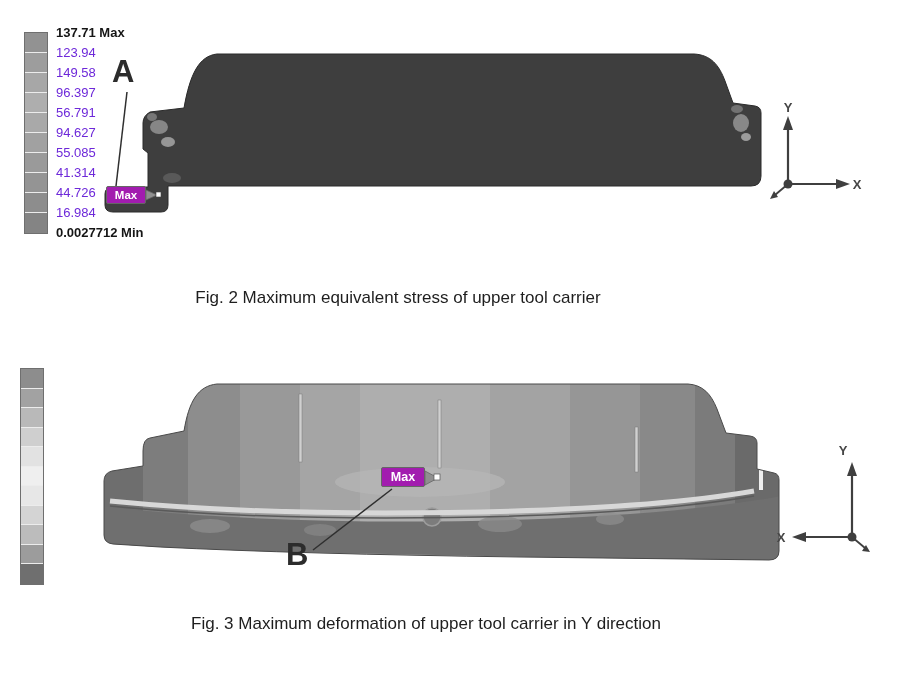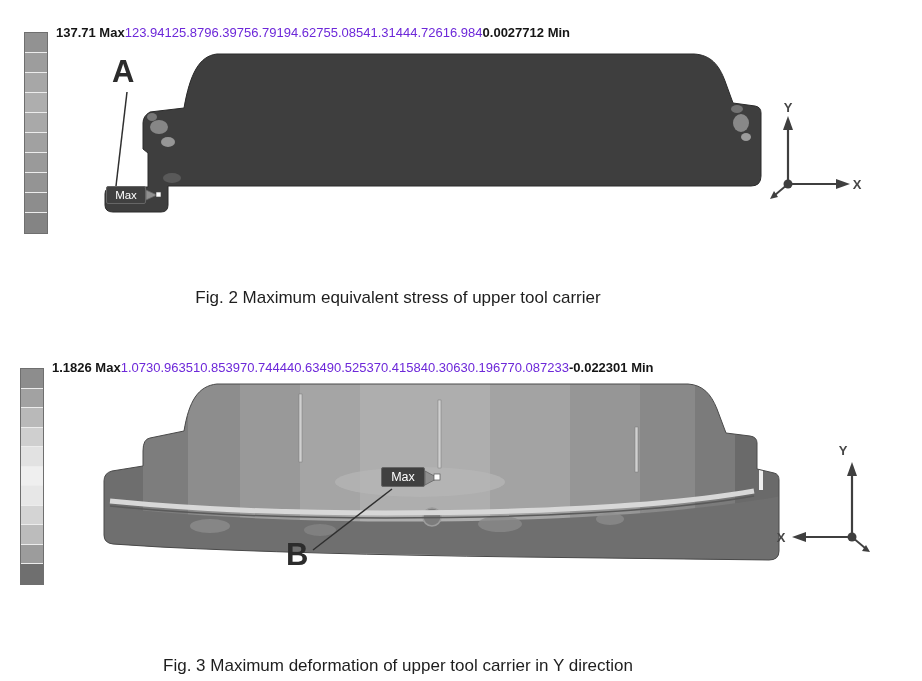--- a/index.html
+++ b/index.html
@@ -10,43 +10,43 @@
 
   
   .legend-bar { position:absolute; border:1px solid #6f6f6f; background:#fff; }
   .f2bar { left:24px; top:32px; width:24px; }
   .f3bar { left:20px; top:368px; width:24px; }
   .legend-cell { width:100%; border-bottom:1px solid #ececec; }
   .legend-cell:last-child { border-bottom:none; }
   .f2bar .legend-cell { height:20px; }
   .f3bar .legend-cell { height:19.5px; }
 
-  .legend-labels { position:absolute; display:flex; }
+  .legend-labels { position:absolute; display:flex; flex-direction:column; }
   .f2labels { left:56px; top:22px; }
   .f3labels { left:52px; top:358px; }
   .legend-label { font-size:13px; color:#6d28d9; white-space:nowrap;
                   display:flex; align-items:center; }
   .f2labels .legend-label { height:20px; }
   .f3labels .legend-label { height:19.5px; }
   .legend-label.strong { font-weight:bold; color:#151515; }
 
   
   .annot-letter { position:absolute; font-size:31px; font-weight:600; color:#2c2c2c; z-index:4; }
   .letter-a { left:112px; top:54px; }
   .letter-b { left:286px; top:537px; }
 
-  .max-tag { position:absolute; z-index:4; background:#404040; border:1px solid #666666;
-             border-radius:2px; color:#ffffff; text-align:center; }
+  .max-tag { position:absolute; z-index:4; background:#a21caf; border:1px solid #666666;
+             border-radius:2px; color:#ffffff; text-align:center;font-weight:bold; }
   .max-tag.f2 { left:106px; top:186px; width:40px; height:18px; font-size:11.5px; line-height:16px; }
   .max-tag.f3 { left:381px; top:467px; width:44px; height:20px; font-size:12.5px; line-height:18px; }
 
   .caption { position:absolute; left:0; width:796px; text-align:center;
              font-size:17px; color:#1e1e1e; }
   .cap2 { top:288px; }
-  .cap3 { top:656px; }
+  .cap3 { top:614px;margin-left:28px; }
 
   .axis-label { font-family:"Liberation Sans", sans-serif; font-size:13px;
                 font-weight:bold; fill:#474747; }
 </style>
 </head>
 <body>
 
 <div class="page">
 
   <svg class="scene" viewBox="0 0 922 681" xmlns="http://www.w3.org/2000/svg">
@@ -147,21 +147,21 @@
     <div class="legend-cell" style="background: rgb(169, 169, 169);"></div>
     <div class="legend-cell" style="background: rgb(161, 161, 161);"></div>
     <div class="legend-cell" style="background: rgb(154, 154, 154);"></div>
     <div class="legend-cell" style="background: rgb(148, 148, 148);"></div>
     <div class="legend-cell" style="background: rgb(141, 141, 141);"></div>
     <div class="legend-cell" style="background: rgb(132, 132, 132);"></div>
   </div>
   <div class="legend-labels f2labels">
     <div class="legend-label strong">137.71 Max</div>
     <div class="legend-label">123.94</div>
-    <div class="legend-label">125.87</div>
+    <div class="legend-label">149.58</div>
     <div class="legend-label">96.397</div>
     <div class="legend-label">56.791</div>
     <div class="legend-label">94.627</div>
     <div class="legend-label">55.085</div>
     <div class="legend-label">41.314</div>
     <div class="legend-label">44.726</div>
     <div class="legend-label">16.984</div>
     <div class="legend-label strong">0.0027712 Min</div>
   </div>
 
@@ -175,32 +175,18 @@
     <div class="legend-cell" style="background: rgb(185, 185, 185);"></div>
     <div class="legend-cell" style="background: rgb(207, 207, 207);"></div>
     <div class="legend-cell" style="background: rgb(226, 226, 226);"></div>
     <div class="legend-cell" style="background: rgb(239, 239, 239);"></div>
     <div class="legend-cell" style="background: rgb(231, 231, 231);"></div>
     <div class="legend-cell" style="background: rgb(212, 212, 212);"></div>
     <div class="legend-cell" style="background: rgb(188, 188, 188);"></div>
     <div class="legend-cell" style="background: rgb(156, 156, 156);"></div>
     <div class="legend-cell" style="background: rgb(111, 111, 111);"></div>
   </div>
-  <div class="legend-labels f3labels">
-    <div class="legend-label strong">1.1826 Max</div>
-    <div class="legend-label">1.073</div>
-    <div class="legend-label">0.96351</div>
-    <div class="legend-label">0.85397</div>
-    <div class="legend-label">0.74444</div>
-    <div class="legend-label">0.6349</div>
-    <div class="legend-label">0.52537</div>
-    <div class="legend-label">0.41584</div>
-    <div class="legend-label">0.3063</div>
-    <div class="legend-label">0.19677</div>
-    <div class="legend-label">0.087233</div>
-    <div class="legend-label strong">-0.022301 Min</div>
-  </div>
 
   <div class="annot-letter letter-b">B</div>
   <div class="max-tag f3">Max</div>
   <div class="caption cap3">Fig. 3 Maximum deformation of upper tool carrier in Y direction</div>
 
 </div>
 
 </body></html>

